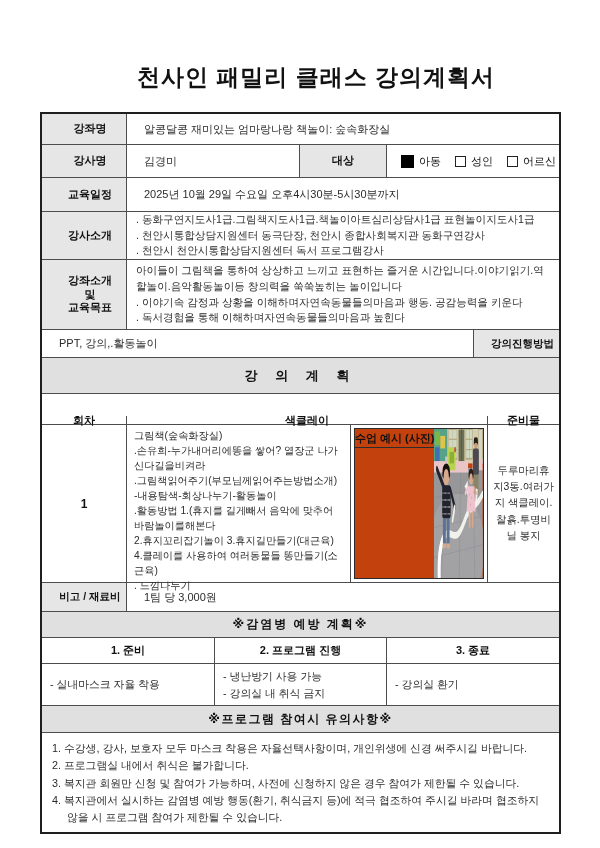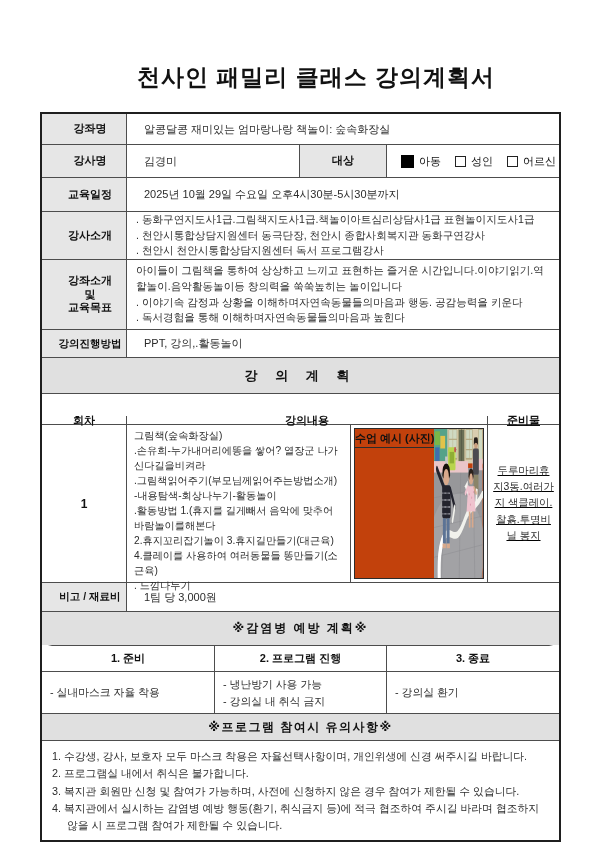--- a/index.html
+++ b/index.html
@@ -25,37 +25,37 @@
   .h48{height:48px}.h70{height:70px}.h28{height:28px}
   .cb-group { display:flex; align-items:center; gap:14px; padding-left:14px; font-size:11px; color:#111; }
   .cb-opt { display:flex; align-items:center; gap:5px; }
   .cb { width:11px; height:11px; border:1.4px solid #222; background:#fff; display:inline-block; }
   .cb.filled { background:#000; border-color:#000; width:13px; height:13px; }
   .plan-band { height:36px; font-size:13px; letter-spacing:7px; }
   .plan-hdr { height:31px; }
   .plan-hdr .cell { justify-content:center; font-weight:bold; font-size:11px; color:#111;margin-top:22px; }
   .w-session { flex:0 0 85px; }
   .w-content { flex:0 0 361px; }
-  .w-materials { flex:1 1 auto; min-width:0;text-decoration:underline; }
+  .w-materials { flex:1 1 auto; min-width:0; }
   .main-row { height:158px; }
   .session-cell { justify-content:center; font-size:12px; font-weight:bold; color:#111; }
   .content-cell { padding:0; align-items:stretch; }
   .content-text { flex:0 0 224px; padding:4px 6px 4px 7px; font-size:10.2px; line-height:1.47;
     color:#2b2b2b; border-right:1px solid #4d4d4d; }
   .photo-col { flex:1 1 auto; padding:3px; display:flex; }
   .photo-box { border:1.5px solid #2c2c2c; flex:1; display:flex; flex-direction:row; background:#c2410c; }
   .photo-caption { height:19px; border-bottom:1.5px solid #2c2c2c; display:flex; align-items:center;
     justify-content:center; font-weight:800; font-size:11px; color:#111; }
   .photo-area { flex:1; overflow:hidden; }
   .photo-area svg { width:100%; height:100%; display:block; }
   .materials-cell { justify-content:center; }
   .materials-text { width:100%; padding:4px 5px; text-align:center; font-size:10.4px;
     line-height:1.55; color:#2b2b2b; word-break:break-all; }
   .remark-row { height:29px; }
-  .inf-band { height:34px; font-size:12px; letter-spacing:2px;border-radius:10px; }
+  .inf-band { height:26px; font-size:12px; letter-spacing:2px; }
   .inf-hdr { height:26px; }
   .inf-vals { height:42px; }
   .w-third1 { flex:0 0 173px; } .w-third2 { flex:0 0 172px; } .w-third3 { flex:1 1 auto; min-width:0; }
   .inf-hdr .cell { justify-content:center; font-weight:bold; font-size:11px; color:#111; }
   .inf-vals .cell { padding:4px 8px; font-size:10.8px; color:#2b2b2b; align-items:center; }
   .inf-vals .stack { display:block; line-height:1.55; }
   .notice-band { height:27px; font-size:12px; letter-spacing:1.5px; }
   .notice-body { display:block; padding:7px 10px 6px 10px; font-size:10.8px; color:#2b2b2b; line-height:1.6; }
   .notice-body div { padding-left:15px; text-indent:-15px; }
 </style>
@@ -120,31 +120,31 @@
       <div class="cell w-rest" style="align-items:center">
         <div class="lines">
           <div>아이들이 그림책을 통하여 상상하고 느끼고 표현하는 즐거운 시간입니다.이야기읽기.역할놀이.음악활동놀이등 창의력을 쑥쑥높히는 놀이입니다</div>
           <div>. 이야기속 감정과 상황을 이해하며자연속동물들의마음과 행동. 공감능력을 키운다</div>
           <div>. 독서경험을 통해 이해하며자연속동물들의마음과 높힌다</div>
         </div>
       </div>
     </div>
 
     <div class="row h28">
+      <div class="cell val w-rest">PPT, 강의,.활동놀이</div>
       <div class="cell lab w-label" style="font-size:10.5px">강의진행방법</div>
-      <div class="cell val w-rest">PPT, 강의,.활동놀이</div>
     </div>
 
     <div class="row plan-band">
       <div class="cell band w-rest">강 의 계 획</div>
     </div>
 
     <div class="row plan-hdr">
       <div class="cell w-session">회차</div>
-      <div class="cell w-content">강의내용</div>
+      <div class="cell w-content">색클레이</div>
       <div class="cell w-materials">준비물</div>
     </div>
 
     <div class="row main-row">
       <div class="cell w-session session-cell">1</div>
       <div class="cell w-content content-cell">
         <div class="content-text">
           <div>그림책(숲속화장실)</div>
           <div>.손유희-누가내머리에똥을 쌓어? 열장군 나가신다길을비켜라</div>
           <div>.그림책읽어주기(부모님께읽어주는방법소개)</div>

